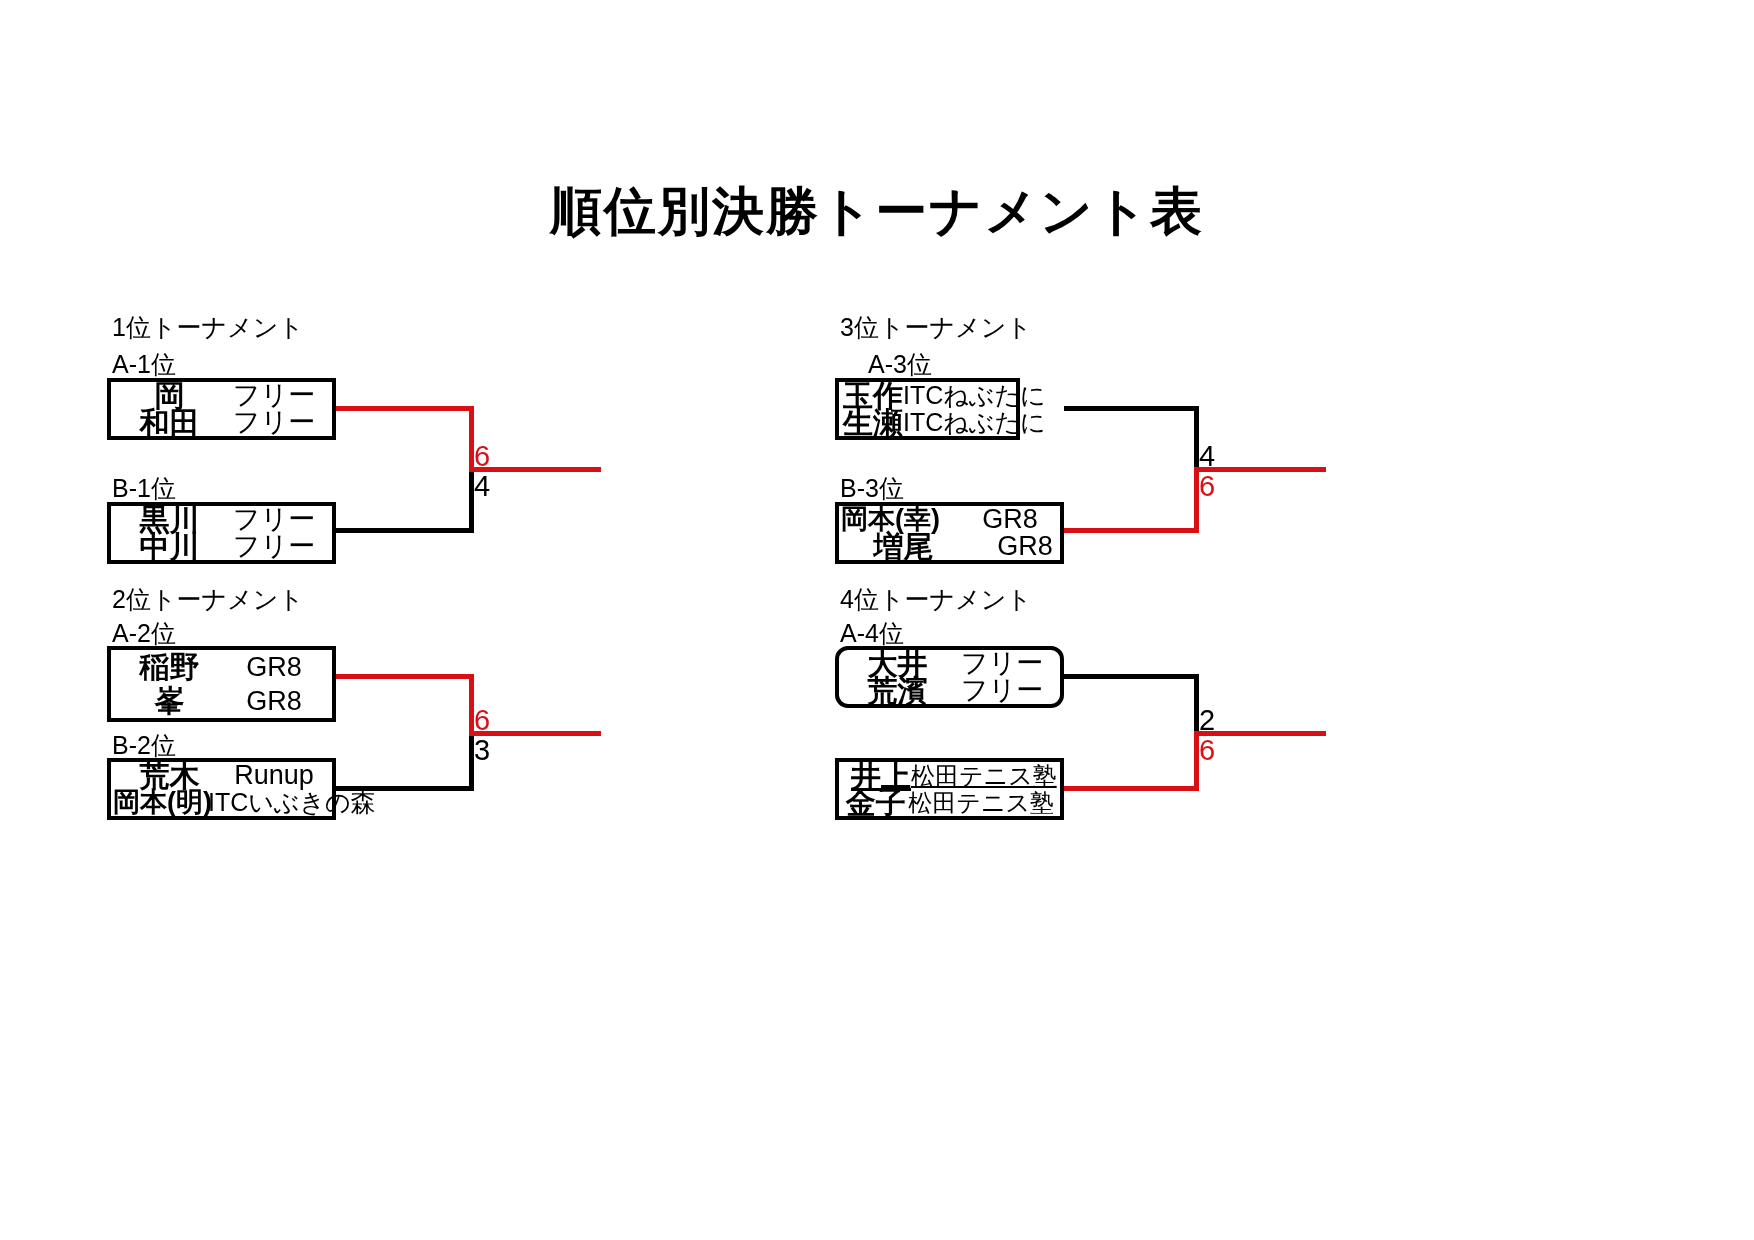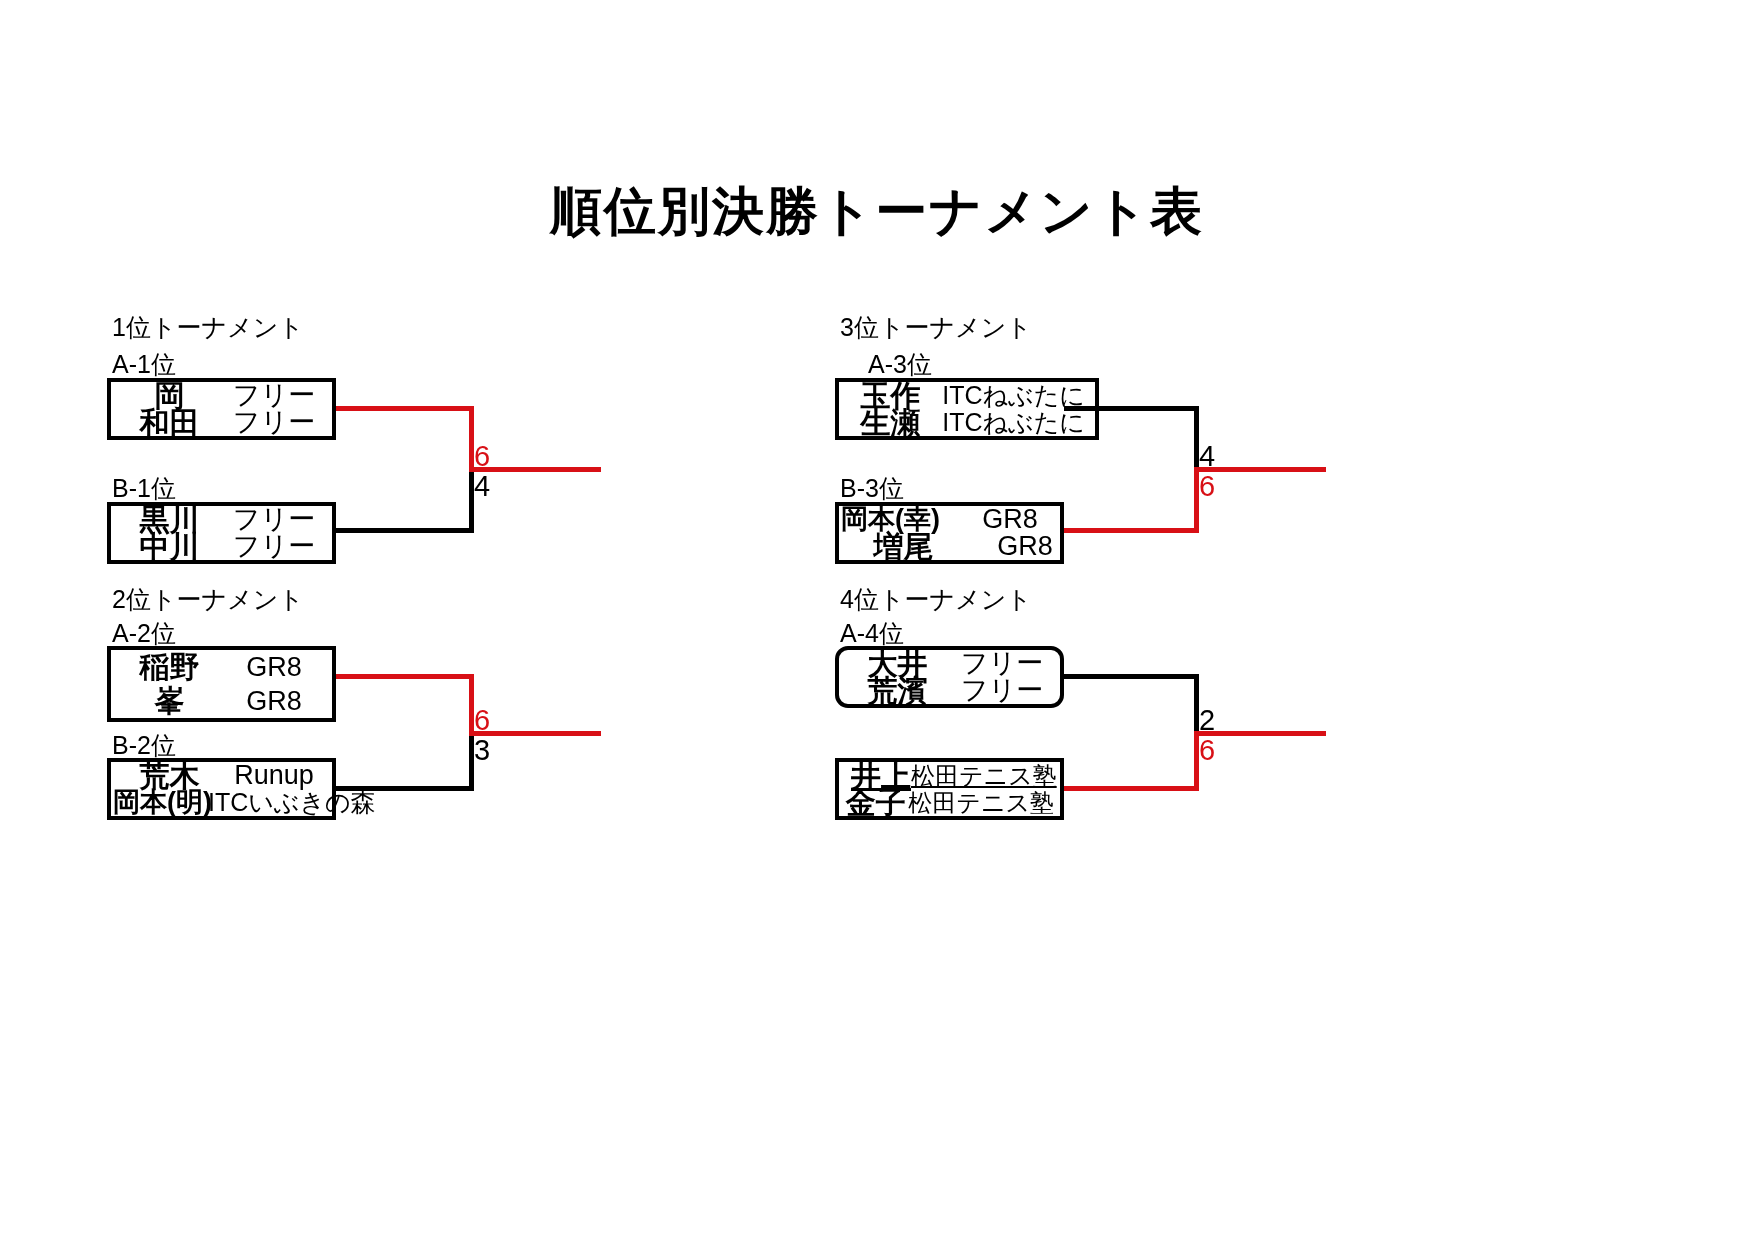--- a/index.html
+++ b/index.html
@@ -180,21 +180,21 @@
   <div class="conn" style="left:469px; top:731px; width:5px; height:60px;"></div>
   <div class="conn red" style="left:469px; top:731px; width:132px; height:5px;"></div>
 
   <div class="score win" style="left:474px; top:706px;">6</div>
   <div class="score lose" style="left:474px; top:736px;">3</div>
 
   <div class="tourney-label" style="left:840px; top:315px;">3位トーナメント</div>
 
   <div class="seed-label" style="left:840px; top:352px;margin-left:28px;">A-3位</div>
 
-  <div class="team-box" style="left:835px; top:378px; width:264px; height:62px;">
+  <div class="team-box" style="left:835px; top:378px; width:185px; height:62px;">
     <div class="team-row" style="padding-left:4px;">
       <span class="player-name w-name-narrow">玉作</span>
       <span class="player-club" style="font-size:25px;">ITCねぶたに</span>
     </div>
     <div class="team-row" style="padding-left:4px;">
       <span class="player-name w-name-narrow">生瀬</span>
       <span class="player-club" style="font-size:25px;">ITCねぶたに</span>
     </div>
   </div>
 

